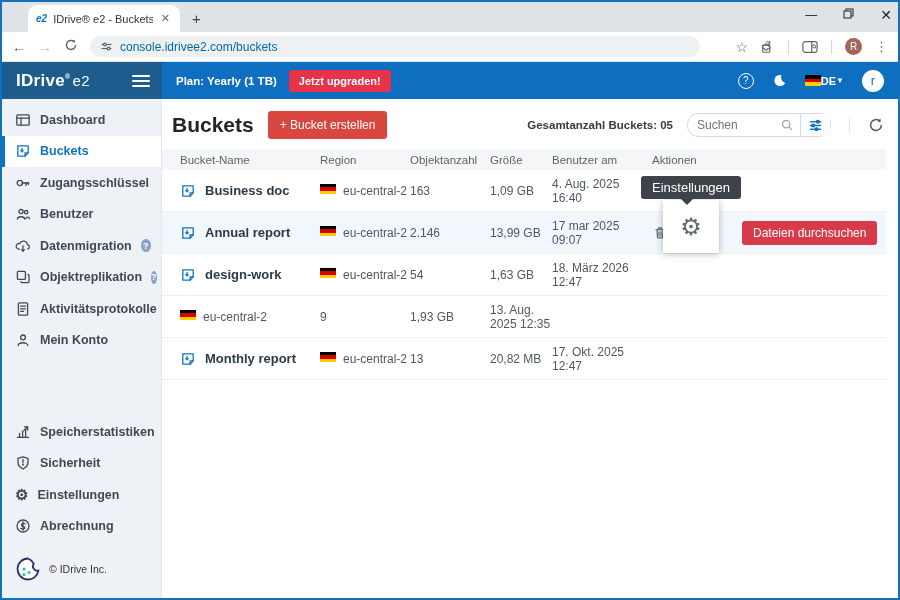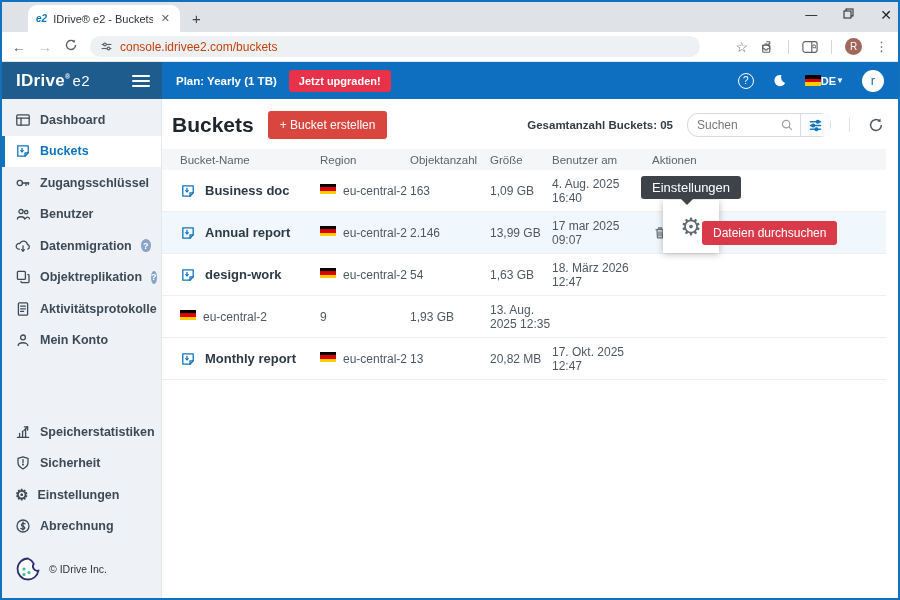--- a/index.html
+++ b/index.html
@@ -20,21 +20,21 @@
   .tab-close { font-size:11px; color:#5f6368; cursor:pointer; padding:0 2px; }
   .newtab-btn { font-size:15px; color:#444; margin:0 0 5px 12px; cursor:pointer; }
   .win-controls { position:absolute; right:6px; top:2px; display:flex; gap:26px; align-items:center; color:#222; }
   .win-controls span { font-size:12px; cursor:pointer; line-height:22px; }
   .toolbar { height:30px; background:#fff; display:flex; align-items:center; padding:0 10px; gap:12px;
              border-bottom:1px solid #e3e5e8; }
   .nav-ico { color:#5f6368; font-size:14px; cursor:pointer; }
   .nav-ico.disabled { color:#b6b9bd; }
   .urlbar { flex:1; height:21px; background:#eef1f4; border-radius:11px; display:flex; align-items:center;
             padding:0 10px; gap:7px; max-width:610px; }
-  .url-text { font-size:12px; color:#c2410c; }
+  .url-text { font-size:12px; color:#0369a1; }
   .toolbar-right { display:flex; align-items:center; gap:13px; margin-left:auto; }
   .avatar-browser { width:17px; height:17px; border-radius:50%; background:#a1665c; color:#fff;
             font-size:10px; display:flex; align-items:center; justify-content:center; }
   .dots { color:#5f6368; font-size:13px; cursor:pointer; }
   .tb-divider { width:1px; height:14px; background:#d5d8db; }
   
   .app-header { height:37px; display:flex; }
   .logo-area { width:160px; background:#1d5c8d; display:flex; align-items:center; justify-content:space-between;
                padding:0 12px 0 14px; }
   .logo { color:#fff; font-size:17px; font-weight:bold; letter-spacing:.3px; }
@@ -95,21 +95,21 @@
   .trash-btn { display:flex; cursor:pointer; color:#6b747c; }
   
   .tooltip { position:absolute; left:479px; top:77px; background:#3d4349; color:#fff; font-size:13px;
              padding:4px 11px; border-radius:3px; z-index:5; }
   .tooltip:after { content:""; position:absolute; left:40px; top:100%; border:6px solid transparent;
                    border-top-color:#3d4349; }
   .gear-pop { position:absolute; left:501px; top:101px; width:56px; height:53px; background:#fff;
               box-shadow:0 1px 7px rgba(0,0,0,.28); display:flex; align-items:center; justify-content:center;
               z-index:4; cursor:pointer; color:#5f6a73; }
   .gear-pop .gchar { font-size:24px; }
-  .browse-btn { position:absolute; left:540px; top:122px; background:#d93a4a; color:#fff; border:none;
+  .browse-btn { position:absolute; left:580px; top:122px; background:#d93a4a; color:#fff; border:none;
                 font-size:12px; padding:5px 11px; border-radius:3px; cursor:pointer; z-index:4; }
 </style>
 </head>
 <body>
 
 <div class="tabstrip">
   <div class="tab">
     <span class="tab-favicon">e2</span>
     <span class="tab-title">IDrive® e2 - Buckets</span>
     <span class="tab-close">✕</span>

